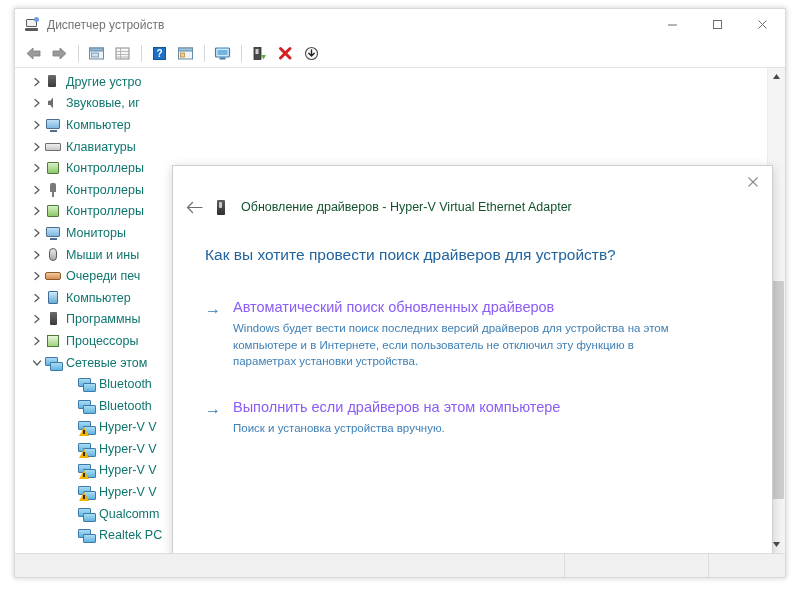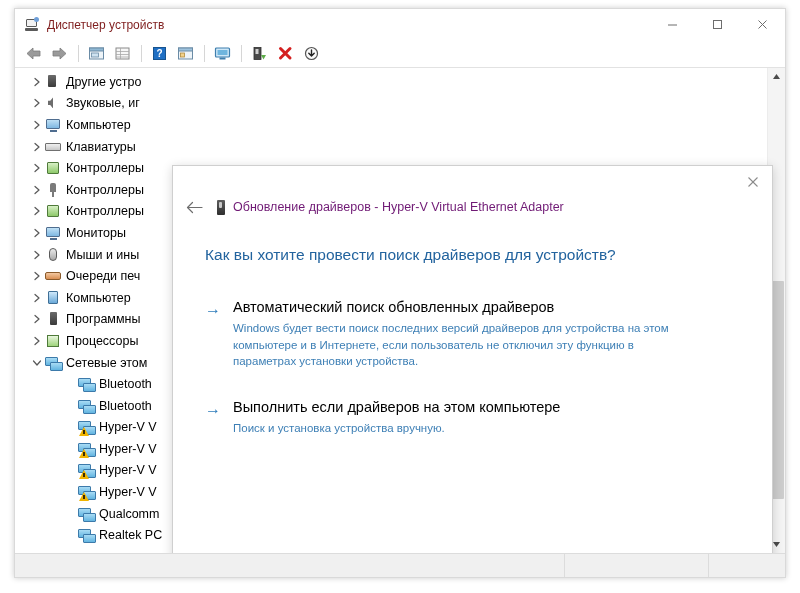--- a/index.html
+++ b/index.html
@@ -65,21 +65,21 @@
   #title-icon .dot {
     position: absolute;
     left: 10px; top: 0px;
     width: 5px; height: 5px;
     border-radius: 50%;
     background: #6f9fd8;
   }
   #title-text {
     margin-left: 7px;
     font-size: 12px;
-    color: #7f1d1d;
+    color: #737373;
     white-space: nowrap;
   }
   .win-buttons {
     position: absolute;
     right: 0; top: 0;
     height: 31px;
     display: flex;
   }
   .win-btn {
     width: 45px;
@@ -146,21 +146,21 @@
     overflow: hidden;
     padding-top: 3px;
     position: relative;
   }
   .tree-row {
     height: 21.6px;
     display: flex;
     align-items: center;
     white-space: nowrap;
     font-size: 12.5px;
-    color: #000000;
+    color: #0f766e;
   }
   .tree-row .chev {
     width: 16px;
     flex: 0 0 16px;
     display: flex;
     align-items: center;
     justify-content: center;
     color: #585858;
   }
   .tree-row .ico {
@@ -398,23 +398,23 @@
   }
   #dlg-device-icon .body::after {
     content: "";
     position: absolute;
     left: 2px; top: 2px;
     width: 3px; height: 6px;
     background: #c9c9c9;
     border-radius: 1px;
   }
   #dlg-title {
-    margin-left: 4px;
+    margin-left: 12px;
     font-size: 12.5px;
-    color: #701a75;
+    color: #14532d;
     white-space: nowrap;
     text-align: right;
   }
 
   #dlg-question {
     margin: 28px 0 0 32px;
     font-size: 15.5px;
     color: #22639e;
     white-space: nowrap;
   }
@@ -431,21 +431,21 @@
   .opt-arrow {
     flex: 0 0 28px;
     color: #2e7cbb;
     font-size: 16px;
     line-height: 19px;
     padding-top: 1px;
   }
   .opt-body { flex: 1; }
   .opt-title {
     font-size: 14.5px;
-    color: #000000;
+    color: #8b5cf6;
     line-height: 19px;
     margin-bottom: 3px;
   }
   .opt-desc {
     font-size: 11.5px;
     color: #3d7fb5;
     line-height: 16.5px;
     max-width: 452px;
   }
 </style>

